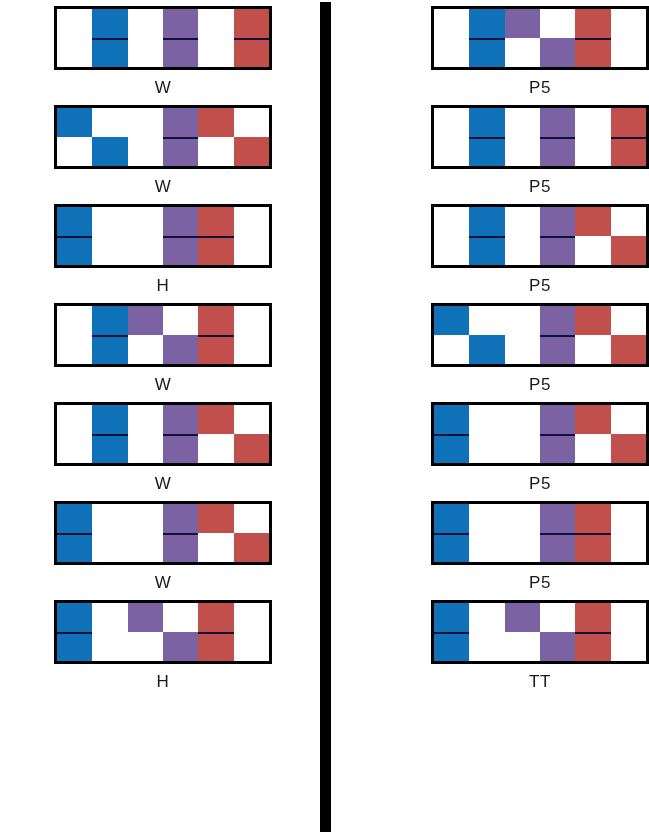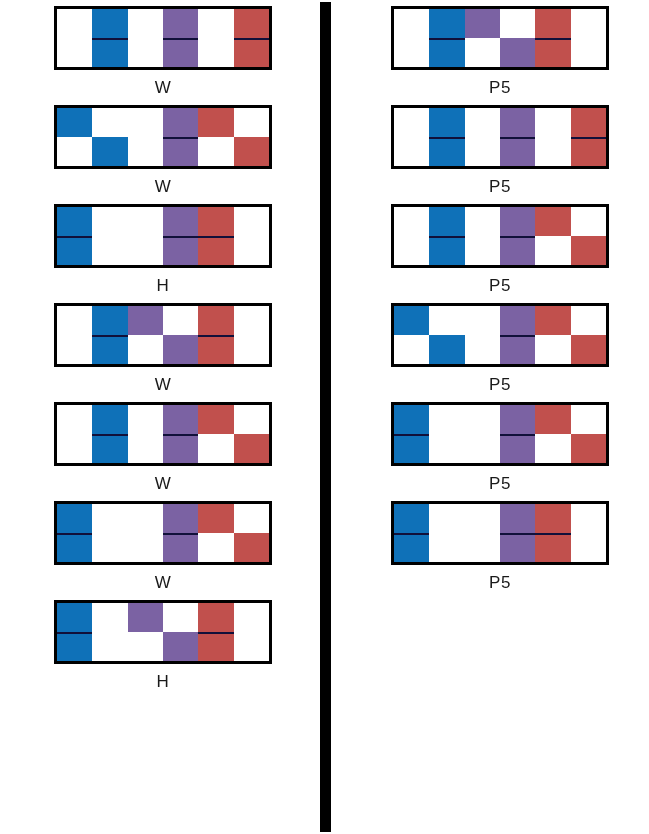--- a/index.html
+++ b/index.html
@@ -26,21 +26,21 @@
   .column {
     width: 300px;
     display: flex;
     flex-direction: column;
     justify-content: flex-start;
     align-items: center;
     padding-top: 6px;
   }
 
   .column.left  { margin-left: 14px; }
-  .column.right { margin-left: 20px; }
+  .column.right { margin-left: 20px; align-items: flex-end; }
 
   .divider {
     width: 11px;
     background: #000000;
     margin-top: 2px;
     margin-bottom: 2px;
     margin-left: 8px;
     flex: 0 0 auto;
     align-self: stretch;
   }
@@ -312,15 +312,32 @@
           <div class="cell e"></div>
           <div class="cell b rule"></div>
           <div class="cell e"></div>
           <div class="cell e"></div>
           <div class="cell p rule"></div>
           <div class="cell r rule"></div>
           <div class="cell e"></div>
         </div>
         <div class="label">P5</div>
       </div>
+      <div class="item">
+        <div class="grid">
+          <div class="cell b"></div>
+          <div class="cell e"></div>
+          <div class="cell p"></div>
+          <div class="cell e"></div>
+          <div class="cell r"></div>
+          <div class="cell e"></div>
+          <div class="cell b rule"></div>
+          <div class="cell e"></div>
+          <div class="cell e"></div>
+          <div class="cell p"></div>
+          <div class="cell r rule"></div>
+          <div class="cell e"></div>
+        </div>
+        <div class="label">TT</div>
+      </div>
     </div>
 
 </div>
 
 </body></html>

